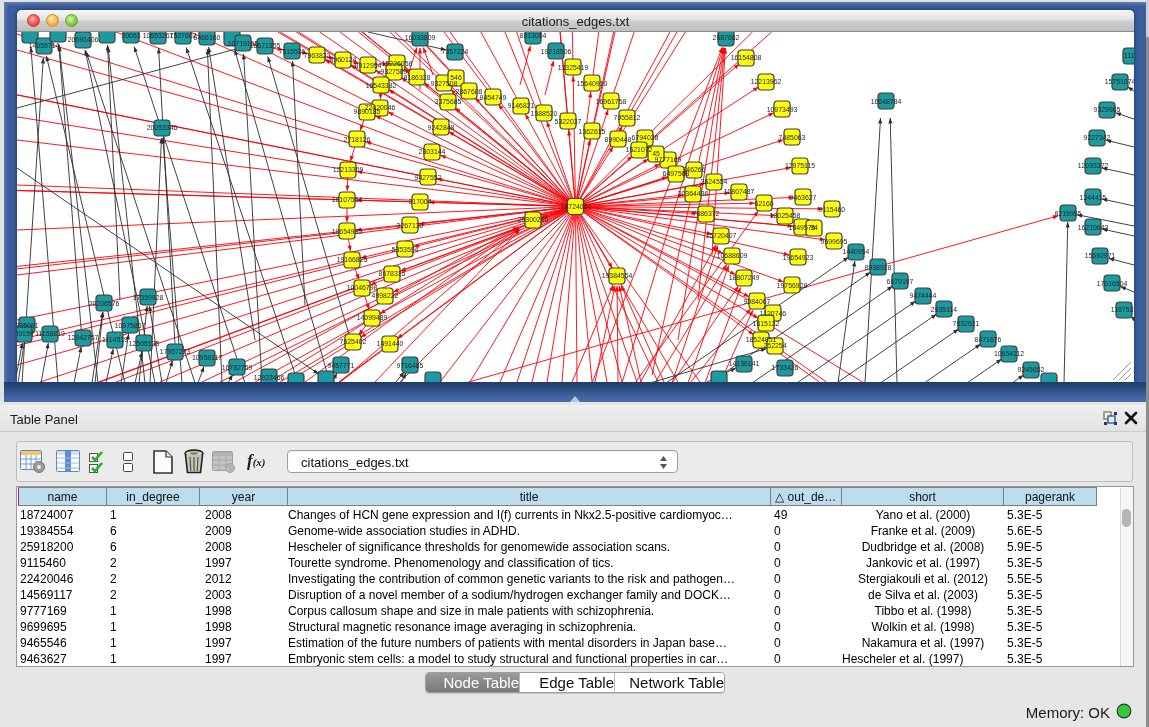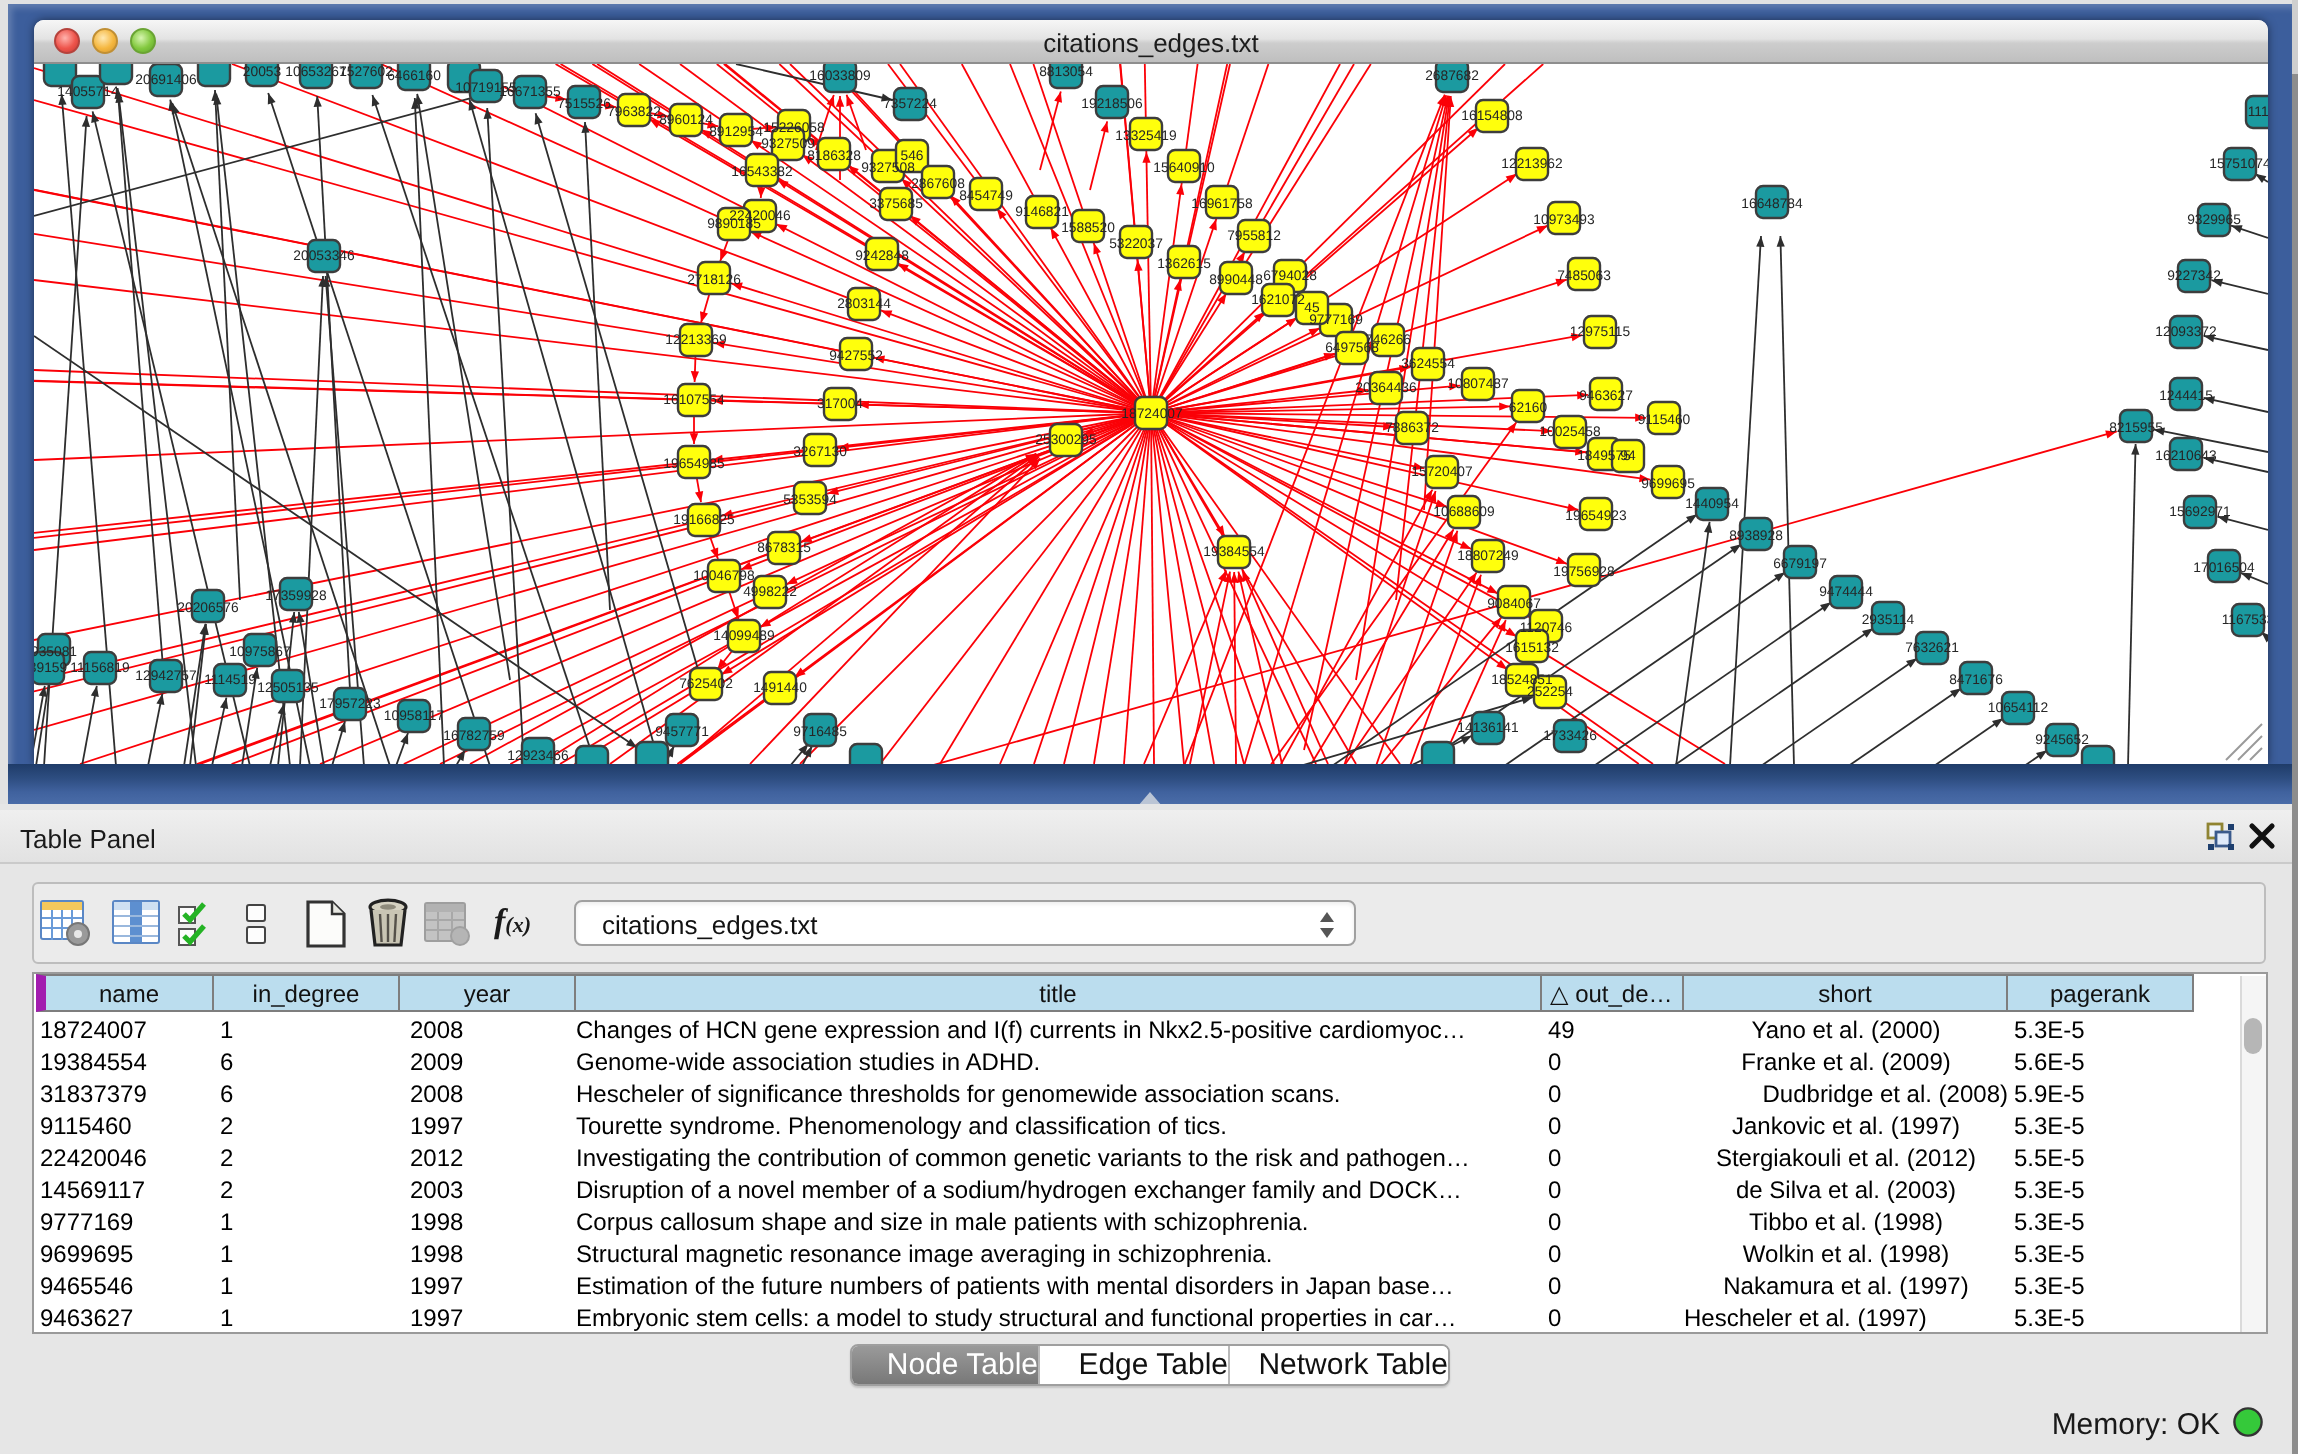--- a/index.html
+++ b/index.html
@@ -815,21 +815,21 @@
 <div style="position:absolute;left:247px;top:451px;width:26px;height:20px;font-family:'Liberation Serif',serif;font-style:italic;font-weight:bold;font-size:17px;color:#1a1a1a">f<span style="font-size:11px">(x)</span></div>
 
 <div id="dropdown">
   <div class="t">citations_edges.txt</div>
   <svg style="position:absolute;right:9px;top:5px" width="9" height="13" viewBox="0 0 9 13">
    <path d="M4.5 0 L8 5 L1 5 Z" fill="#555"></path>
       <path d="M4.5 13 L8 8 L1 8 Z" fill="#555"></path>
   </svg>
 </div>
 <div id="table">
-  <div class="hcell" style="left:1px;top:0px;width:89px;border-left:5px solid #a21caf">name</div>
+  <div class="hcell" style="left:1px;top:0px;width:89px;border-left:1px solid #a21caf">name</div>
   <div class="hcell" style="left:90px;width:93px">in_degree</div>
   <div class="hcell" style="left:183px;width:88px">year</div>
   <div class="hcell" style="left:271px;width:483px">title</div>
   <div class="hcell" style="left:754px;width:71px;text-align:left;padding-left:4px">△ out_de…</div>
   <div class="hcell" style="left:825px;width:162px">short</div>
   <div class="hcell" style="left:987px;width:93px">pagerank</div>
   <div class="abs" style="left:1103px;top:1px;width:13px;height:178px;background:#f5f5f5;border-left:1px solid #dadada"></div>
   <div class="abs" style="left:1105px;top:22px;width:9px;height:18px;background:#b6b6b6;border-radius:5px"></div>
 </div>
 <div class="row" style="top:507px">
@@ -844,26 +844,26 @@
 <div class="row" style="top:523px">
     <span style="left:20px">19384554</span>
     <span style="left:110px">6</span>
     <span style="left:205px">2009</span>
     <span style="left:288px;width:478px;overflow:hidden;white-space:nowrap">Genome‑wide association studies in ADHD.</span>
     <span style="left:774px">0</span>
     <span style="left:842px;width:162px;text-align:center">Franke et al. (2009)</span>
     <span style="left:1007px">5.6E‑5</span>
   </div>
 <div class="row" style="top:539px">
-    <span style="left:20px">31837379</span>
+    <span style="left:20px">25918200</span>
     <span style="left:110px">6</span>
     <span style="left:205px">2008</span>
     <span style="left:288px;width:478px;overflow:hidden;white-space:nowrap">Hescheler of significance thresholds for genomewide association scans.</span>
     <span style="left:774px">0</span>
-    <span style="left:842px;width:162px;text-align:right">Dudbridge et al. (2008)</span>
+    <span style="left:842px;width:162px;text-align:center">Dudbridge et al. (2008)</span>
     <span style="left:1007px">5.9E‑5</span>
   </div>
 <div class="row" style="top:555px">
     <span style="left:20px">9115460</span>
     <span style="left:110px">2</span>
     <span style="left:205px">1997</span>
     <span style="left:288px;width:478px;overflow:hidden;white-space:nowrap">Tourette syndrome. Phenomenology and classification of tics.</span>
     <span style="left:774px">0</span>
     <span style="left:842px;width:162px;text-align:center">Jankovic et al. (1997)</span>
     <span style="left:1007px">5.3E‑5</span>

